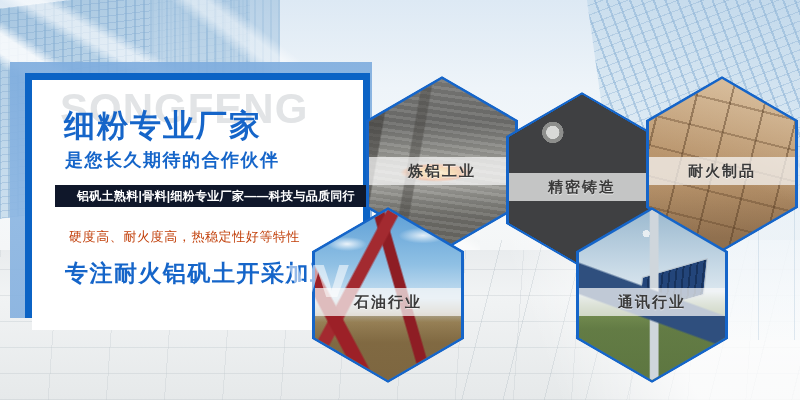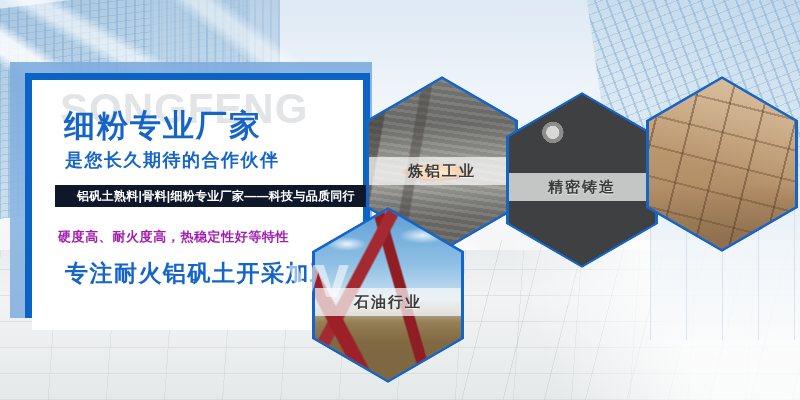--- a/index.html
+++ b/index.html
@@ -114,22 +114,22 @@
     font-size:18px;font-weight:bold;color:#1565c9;
     letter-spacing:1.5px;white-space:nowrap;
   }
   .tagbar{
     position:absolute;left:23px;top:105px;height:22px;
     background:#0f172a;color:#ffffff;
     font-size:12px;font-weight:bold;letter-spacing:.3px;
     line-height:22px;padding:0 22px;white-space:nowrap;
   }
   .feature{
-    position:absolute;left:26px;top:148px;
-    font-size:13px;font-weight:bold;color:#a21caf;
+    position:absolute;left:37px;top:148px;
+    font-size:13px;font-weight:normal;color:#c2410c;
     letter-spacing:.6px;white-space:nowrap;
   }
   .focusline{
     position:absolute;left:33px;top:178px;
     font-size:23px;font-weight:bold;color:#1565c9;
     letter-spacing:1.5px;white-space:nowrap;
   }
 
   
   .hexwrap{position:absolute;left:0;top:0;width:800px;height:400px;}
@@ -295,30 +295,40 @@
       <div class="hex-img">
         <div class="scene scene-cast"></div>
         <div class="hex-label">精密铸造</div>
       </div>
     </div>
 
     <div class="hex" style="left:646px;top:76px;">
       <div class="hex-border"></div>
       <div class="hex-img">
         <div class="scene scene-brick"></div>
+        <div class="hex-label">耐火制品</div>
       </div>
     </div>
 
     <div class="hex" style="left:312px;top:207px;">
       <div class="hex-border"></div>
       <div class="hex-img">
         <div class="scene scene-oil"></div>
         <div class="hex-label">石油行业</div>
       </div>
     </div>
 
 
+    <div class="hex" style="left:576px;top:207px;">
+      <div class="hex-border"></div>
+      <div class="hex-img">
+        <div class="scene scene-comm">
+          <div class="panel"></div>
+        </div>
+        <div class="hex-label">通讯行业</div>
+      </div>
+    </div>
 
   </div>
 
   <div class="v-mark">W</div>
 
 </div>
 
 </body></html>

